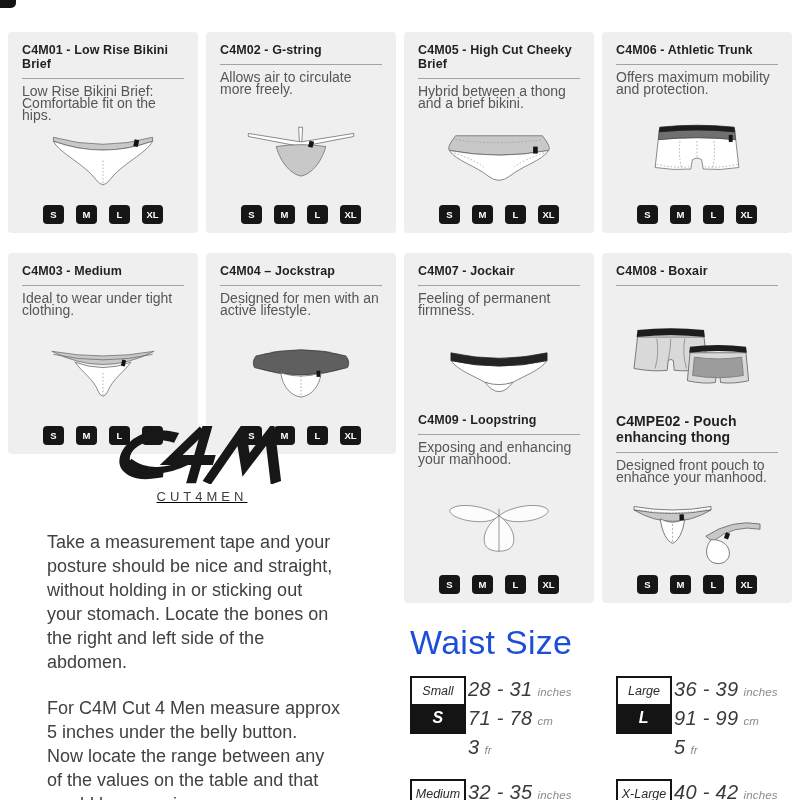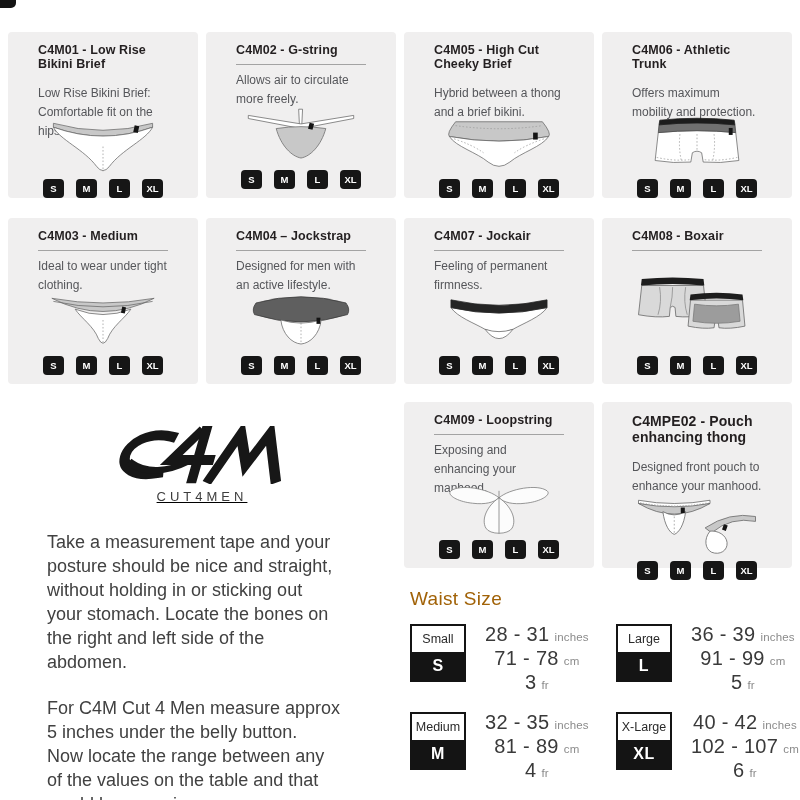--- a/index.html
+++ b/index.html
@@ -2,48 +2,48 @@
 <html><head>
 <meta charset="utf-8">
 <style>
   * { margin:0; padding:0; box-sizing:border-box; }
   html,body { width:800px; height:800px; }
   body { background:#ffffff; font-family:"Liberation Sans", sans-serif; }
   .page { position:relative; width:800px; height:800px; overflow:hidden; background:#fff; }
   .corner-mark { position:absolute; left:0; top:0; width:16px; height:8px; background:#141414; border-bottom-right-radius:5px; }
 
   .cards-grid { position:absolute; left:8px; top:32px; display:grid; grid-template-columns:repeat(4,190px); gap:20px 8px; }
-  .card { width:190px; height:166px; background:#f0efef; border-radius:4px; padding:11px 30px 9px; display:flex; flex-direction:column; }
+  .card { width:190px; height:201px; background:#f0efef; border-radius:4px; padding:11px 14px 9px; display:flex; flex-direction:column; }
   .card-title { font-size:12.5px; font-weight:bold; color:#231f20; letter-spacing:.1px; }
   .card-divider { height:1px; background:#a3a3a3; margin:7px 0 6px; }
-  .card-desc { font-size:12px; line-height:19px; color:#55565a; height:30px; }
+  .card-desc { font-size:14px; line-height:12px; color:#55565a; height:30px; }
   .card-art { flex:1; display:flex; align-items:center; justify-content:center; }
   .card-art svg { display:block; }
   .size-row { display:flex; justify-content:center; gap:12px; margin-top:3px; }
   .size-badge { min-width:21px; height:19px; padding:0 3px; background:#161616; border-radius:4px; color:#fff; font-size:9.5px; font-weight:bold; display:flex; align-items:center; justify-content:center; }
 
   .lower { position:absolute; left:8px; top:402px; width:784px; display:flex; gap:8px; }
   .lower-left { width:388px; }
   .logo-block { margin-top:24px; text-align:center;text-decoration:underline; }
   .logo-sub { font-size:13px; letter-spacing:4px; color:#3d3d3d; margin-top:1px; }
   .instructions { margin:26px 0 0 30px; font-size:18px; line-height:24px; color:#414141; }
   .instructions .line { white-space:nowrap;margin-left:9px; }
   .para2 { margin-top:22px; }
 
   .lower-right { width:388px; }
   .cards-row { display:flex; gap:8px; }
   .waist { margin-top:20px; padding-left:6px; }
-  .waist-heading { font-size:19px; color:#a16207; letter-spacing:.3px; }
+  .waist-heading { font-size:34px; color:#1d4ed8; letter-spacing:.3px; }
   .size-table { margin-top:14px; display:grid; grid-template-columns:198px 1fr; gap:16px 8px; }
-  .size-entry { display:flex; gap:19px; align-items:flex-start; }
+  .size-entry { display:flex; gap:2px; align-items:flex-start;font-style:italic; }
   .size-label-box { width:56px; height:58px; border:2px solid #141414; display:flex; flex-direction:column; flex-shrink:0; background:#fff; }
   .slb-top { height:26px; display:flex; align-items:center; justify-content:center; font-size:12.5px; color:#2a2a2a; }
   .slb-bottom { flex:1; background:#141414; color:#fff; display:flex; align-items:center; justify-content:center; font-size:16px; font-weight:bold; letter-spacing:.5px; }
   .size-values { color:#3a3a3a; }
-  .sv-line { font-size:20px; line-height:21px; letter-spacing:.3px; white-space:nowrap;text-align:center; }
+  .sv-line { font-size:20px; line-height:26px; letter-spacing:.3px; white-space:nowrap; }
   .sv-unit { font-size:11.5px; color:#8b8b8b; margin-left:5px; letter-spacing:.2px; }
 </style>
 </head>
 <body>
 
 <div class="page">
   <div class="corner-mark"></div>
 
   <div class="cards-grid">
 

